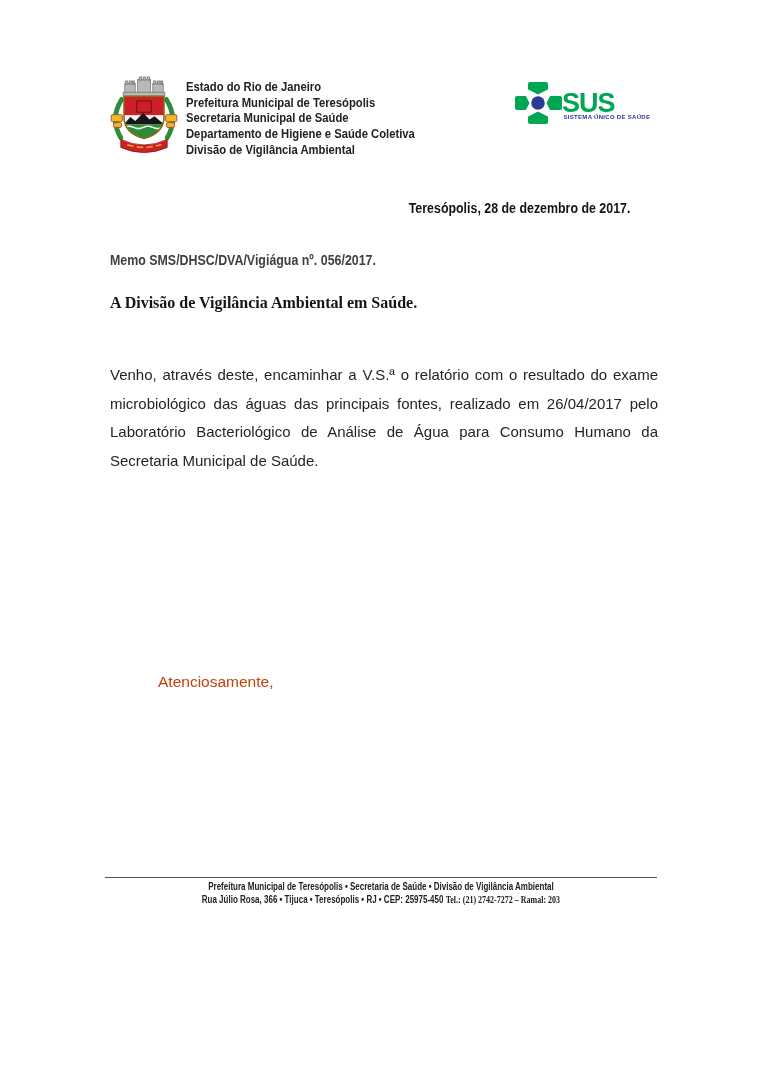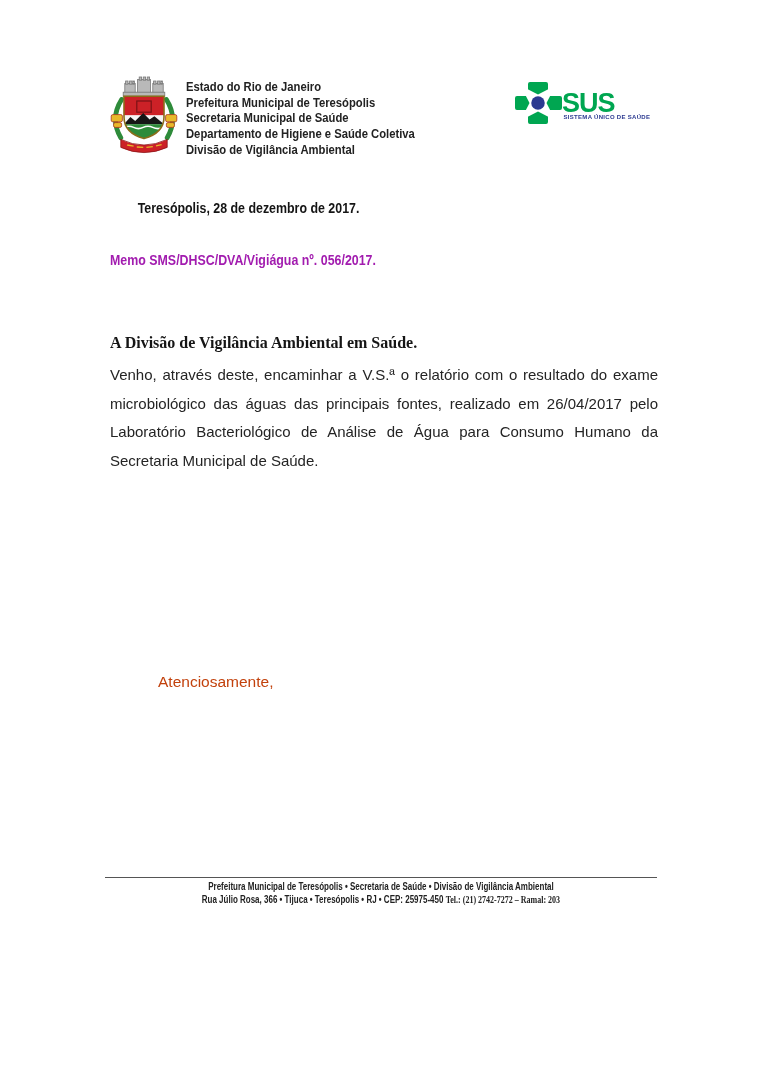--- a/index.html
+++ b/index.html
@@ -23,25 +23,25 @@
     white-space: nowrap; color:#222;
   }
   .sus-logo { position:absolute; left:514px; top:79px; width:140px; height:50px; }
 
   
   .cond { display:inline-block; transform: scaleX(0.8); white-space:nowrap; }
   .cond-left { transform-origin:left center; }
   .cond-center { transform-origin:center center; }
 
   
-  .date-row { position:absolute; left:110px; top:199px; width:548px; text-align:left;
+  .date-row { position:absolute; left:110px; top:199px; width:548px; text-align:right;
               font-weight:bold; font-size:15.5px; color:#151515; }
-  .memo-row { position:absolute; left:110px; top:251px; font-weight:bold; font-size:15.5px; color:#a21caf; }
+  .memo-row { position:absolute; left:110px; top:251px; font-weight:bold; font-size:15.5px; color:#404040; }
   .recipient-row { position:absolute; left:110px; top:294px;
-              font-family:"Liberation Serif", serif; font-weight:bold; font-size:16px; color:#151515;margin-top:40px; }
+              font-family:"Liberation Serif", serif; font-weight:bold; font-size:16px; color:#151515; }
   .body-text { position:absolute; left:110px; top:361px; width:548px;
               font-size:15px; line-height:28.6px; text-align:justify; color:#242424; }
   .body-text p { margin:0; }
   .closing-row { position:absolute; left:158px; top:673px; font-size:15.5px; color:#c2410c; }
 
   
   .footer { position:absolute; left:0; top:876px; width:768px; }
   .footer-rule { position:absolute; left:105px; top:1px; width:552px; border-top:1.2px solid #555; }
   .footer-lines { position:absolute; left:105px; top:5px; width:552px; text-align:center;
                   font-weight:bold; font-size:10px; line-height:12.5px; color:#222; }

